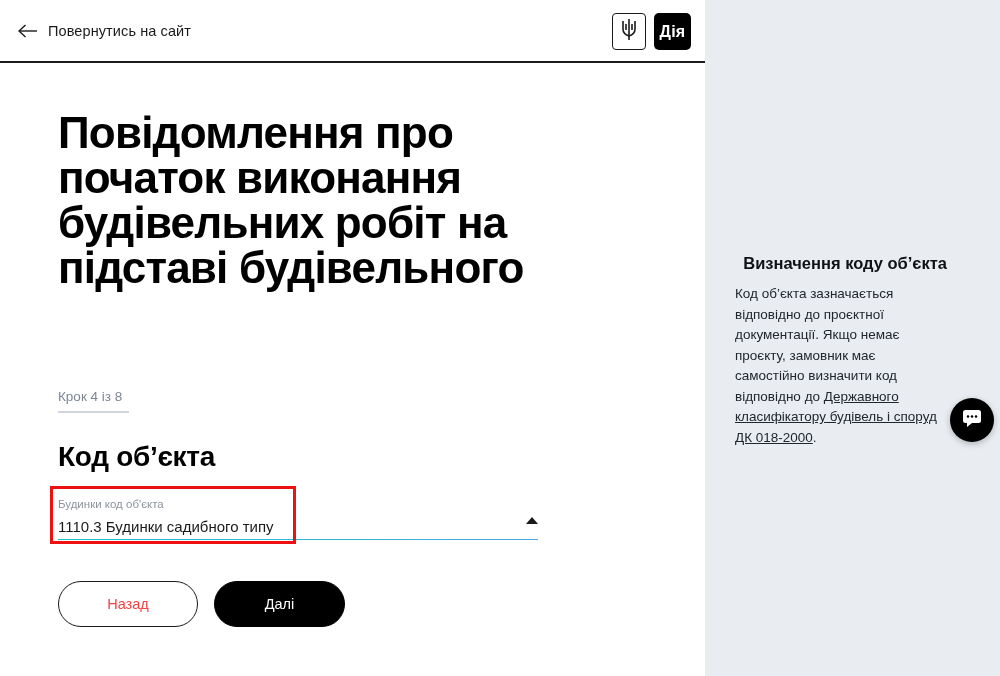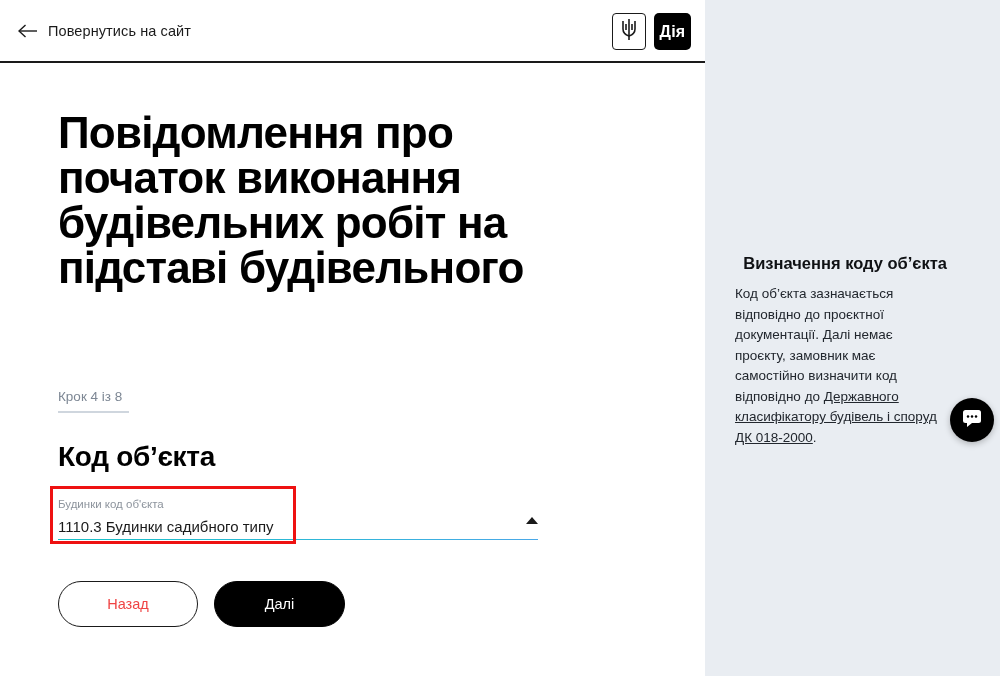--- a/index.html
+++ b/index.html
@@ -311,21 +311,21 @@
       <div class="buttons">
         <div class="btn btn-back">Назад</div>
         <div class="btn btn-next">Далі</div>
       </div>
     </div>
   </div>
 
   <div class="right-pane">
     <div class="info-panel">
       <h3 class="info-title">Визначення коду об’єкта</h3>
-      <p class="info-text"><span>Код об’єкта зазначається відповідно до проєктної документації. Далі немає проєкту, замовник має самостійно визначити код відповідно до </span><span class="info-link">Державного класифікатору будівель і споруд ДК 018-2000</span><span>.</span></p>
+      <p class="info-text"><span>Код об’єкта зазначається відповідно до проєктної документації. Якщо немає проєкту, замовник має самостійно визначити код відповідно до </span><span class="info-link">Державного класифікатору будівель і споруд ДК 018-2000</span><span>.</span></p>
     </div>
 
     <div class="chat-fab">
       <span>
         <svg width="22" height="20" viewBox="0 0 22 20" xmlns="http://www.w3.org/2000/svg">
           <rect x="2" y="2" width="18" height="13" rx="2.5" fill="#ffffff"></rect>
           <path d="M6 15 L6 19 L11 15 Z" fill="#ffffff"></path>
           <circle cx="7" cy="8.5" r="1.25" fill="#000000"></circle>
           <circle cx="11" cy="8.5" r="1.25" fill="#000000"></circle>
           <circle cx="15" cy="8.5" r="1.25" fill="#000000"></circle>

